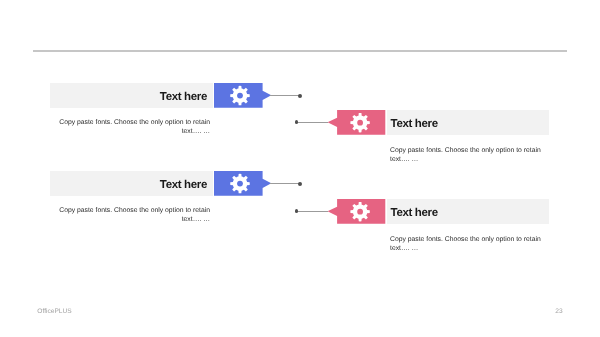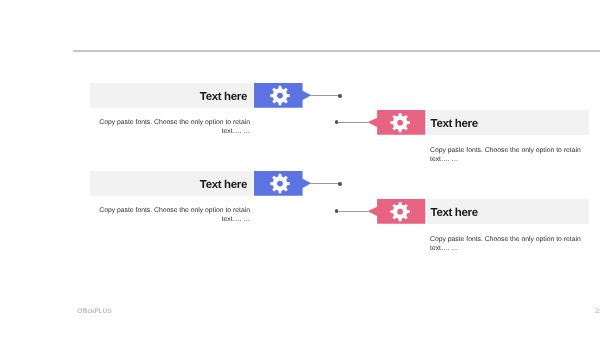--- a/index.html
+++ b/index.html
@@ -1,20 +1,20 @@
 <!DOCTYPE html>
 <html><head>
 <meta charset="utf-8">
 <title>Text here</title>
 <style>
   html,body{margin:0;padding:0;}
   body{width:600px;height:337px;background:#ffffff;
        font-family:"Liberation Sans",sans-serif;overflow:hidden;
        -webkit-font-smoothing:antialiased;text-rendering:geometricPrecision;}
-  .slide{position:relative;width:488px;height:337px;background:#ffffff;margin-left:40px;}
+  .slide{position:relative;width:488px;height:337px;background:#ffffff;}
   .divider{position:absolute;left:33px;top:50px;width:534px;height:1.5px;background:#c6c6c6;}
   .band{position:absolute;background:#f2f2f2;}
   .title{position:absolute;font-size:11.5px;font-weight:bold;color:#1a1a1a;letter-spacing:-0.35px;white-space:nowrap;line-height:12px;}
   .body{position:absolute;font-size:6.8px;color:#2b2b2b;line-height:9.2px;}
   .tag{position:absolute;display:block;overflow:visible;}
   .conn{position:absolute;height:1px;background:#9b9b9b;}
   .dot{position:absolute;width:3.8px;height:3.8px;border-radius:50%;background:#4f4f4f;}
   .foot{position:absolute;font-size:6.6px;color:#a2a2a2;white-space:nowrap;}
 </style>
 </head>

